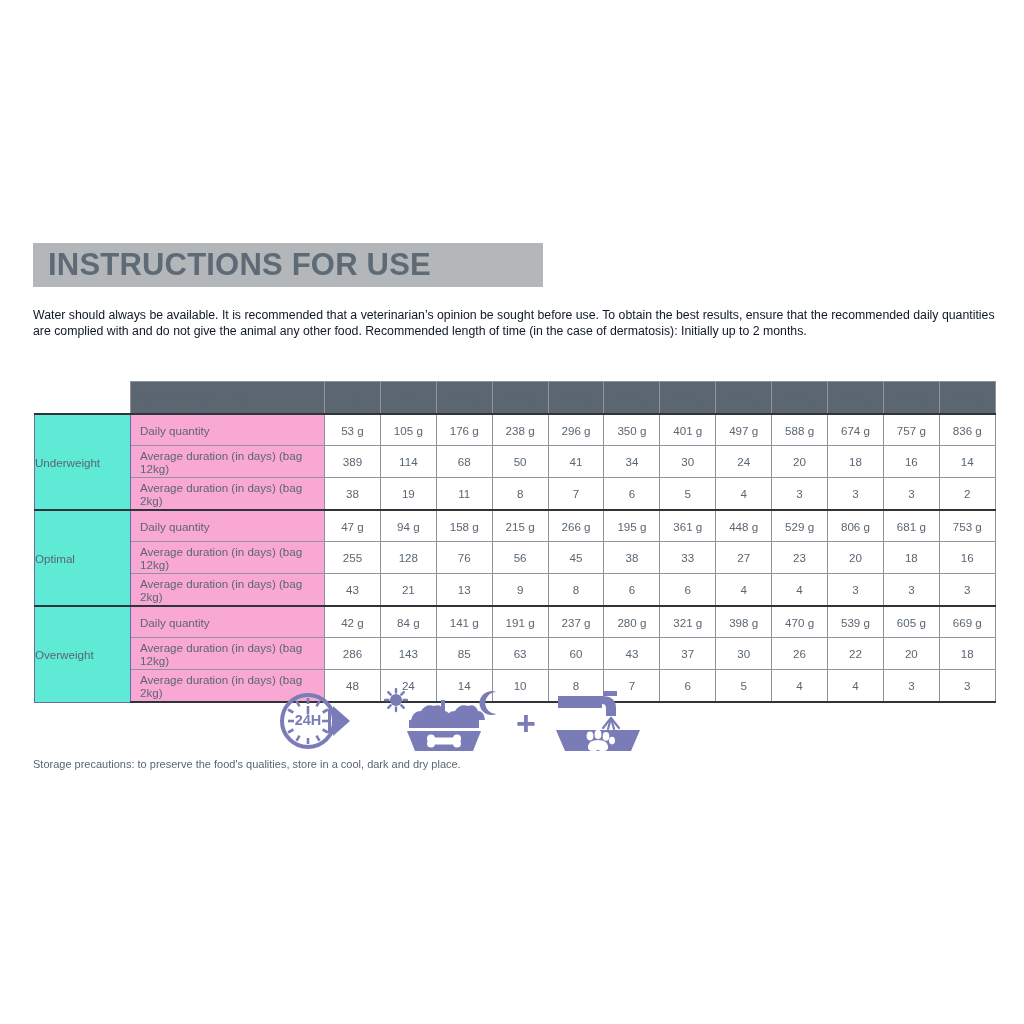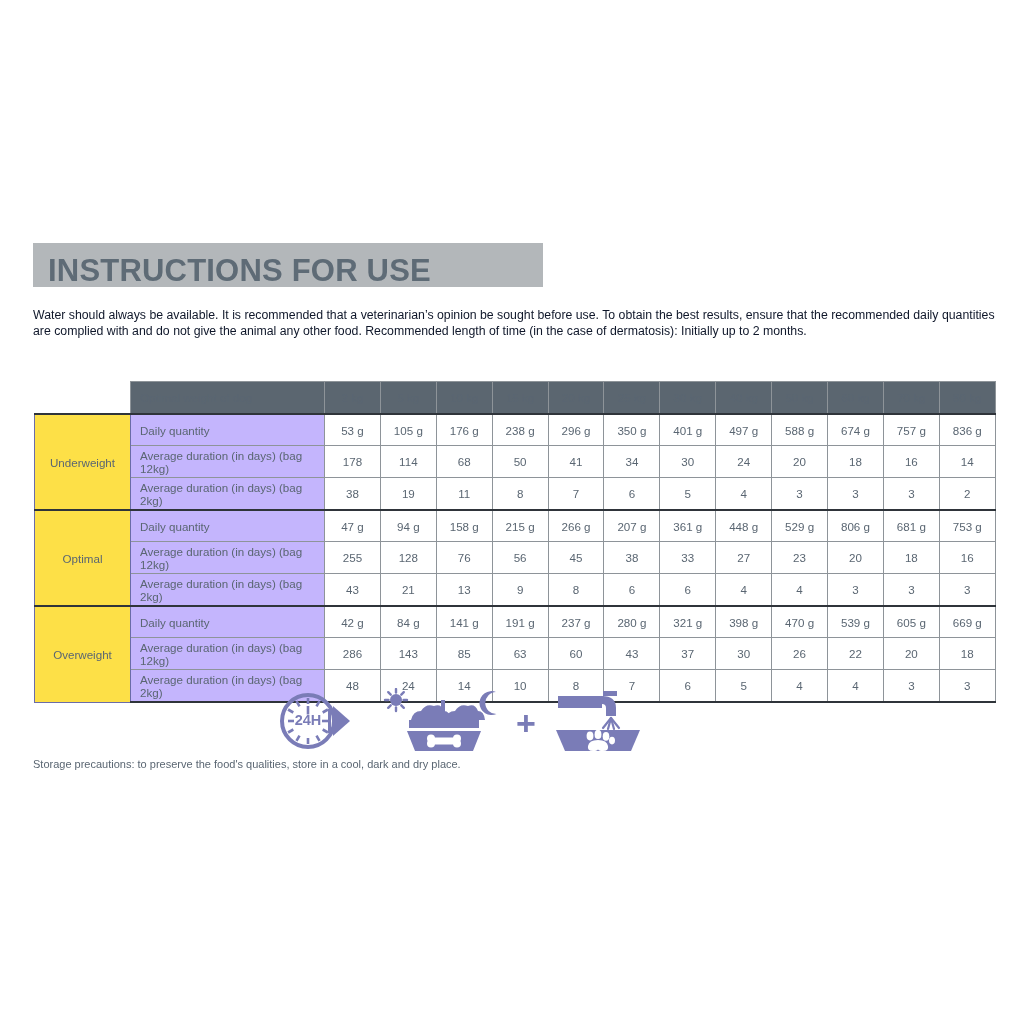--- a/index.html
+++ b/index.html
@@ -21,21 +21,21 @@
     position: absolute;
     left: 33px;
     top: 243px;
     width: 510px;
     height: 44px;
     background: #b3b7ba;
   }
   #page-title {
     position: absolute;
     left: 48px;
-    top: 253px;
+    top: 247px;
     font-size: 31px;
     font-weight: bold;
     letter-spacing: 0.2px;
     color: #5e6b76;
     line-height: 36px;
   }
 
   
   #intro-paragraph {
     position: absolute;
@@ -82,35 +82,35 @@
     text-align: center;
     border-color: #8e9499 !important;
   }
   .hdr-label {
     text-align: left;
     padding-left: 9px !important;
     width: 194px;
   }
 
   .group-cell {
-    background: #fde047;
+    background: #5eead4;
     color: #ffffff;
     font-weight: bold;
     font-size: 12.6px;
-    text-align: center;
+    text-align: left;
     width: 96px;
     border: 1px solid #6a6ca8 !important;
   }
 
   .rowlabel {
     text-align: left;
     padding: 2px 4px 2px 9px !important;
     line-height: 13px;
     width: 194px;
-    background: #c4b5fd;
+    background: #f9a8d4;
   }
   .num {
     text-align: center;
     background: #ffffff;
   }
 
   tr.r-daily td { height: 26px; }
   tr.r-dur td { height: 27px; }
 
   
@@ -183,21 +183,21 @@
         <td class="num">350 g</td>
         <td class="num">401 g</td>
         <td class="num">497 g</td>
         <td class="num">588 g</td>
         <td class="num">674 g</td>
         <td class="num">757 g</td>
         <td class="num">836 g</td>
       </tr>
       <tr class="r-dur">
         <td class="rowlabel">Average duration (in days) (bag 12kg)</td>
-        <td class="num">178</td>
+        <td class="num">389</td>
         <td class="num">114</td>
         <td class="num">68</td>
         <td class="num">50</td>
         <td class="num">41</td>
         <td class="num">34</td>
         <td class="num">30</td>
         <td class="num">24</td>
         <td class="num">20</td>
         <td class="num">18</td>
         <td class="num">16</td>
@@ -219,21 +219,21 @@
         <td class="num">2</td>
       </tr>
       <tr class="r-daily group-top">
         <td class="group-cell" rowspan="3">Optimal</td>
         <td class="rowlabel">Daily quantity</td>
         <td class="num">47 g</td>
         <td class="num">94 g</td>
         <td class="num">158 g</td>
         <td class="num">215 g</td>
         <td class="num">266 g</td>
-        <td class="num">207 g</td>
+        <td class="num">195 g</td>
         <td class="num">361 g</td>
         <td class="num">448 g</td>
         <td class="num">529 g</td>
         <td class="num">806 g</td>
         <td class="num">681 g</td>
         <td class="num">753 g</td>
       </tr>
       <tr class="r-dur">
         <td class="rowlabel">Average duration (in days) (bag 12kg)</td>
         <td class="num">255</td>

